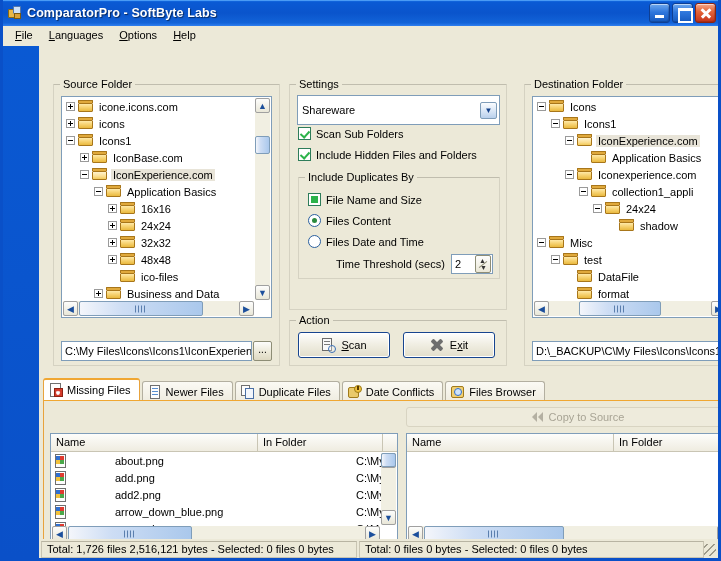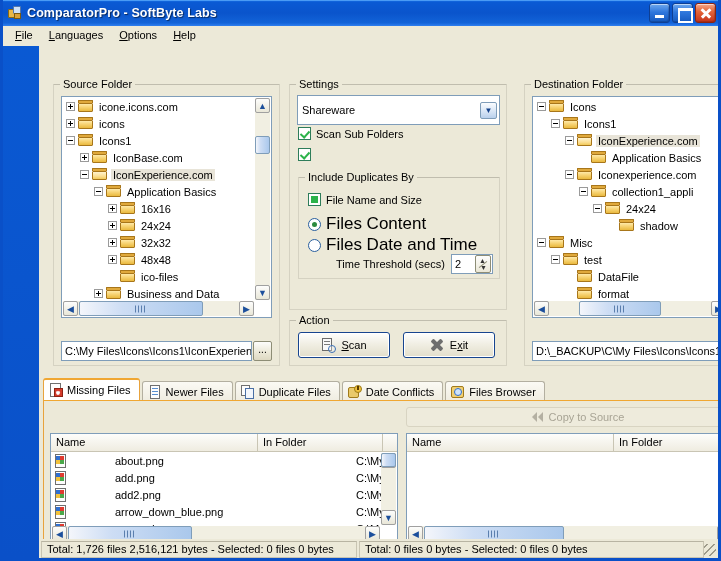--- a/index.html
+++ b/index.html
@@ -207,21 +207,21 @@
   }
   .chk.checked::after{
     content:""; position:absolute; left:3px; top:1px;
     width:4px;height:7px;border:solid #2cb34a; border-width:0 2px 2px 0;
     transform:rotate(42deg);
   }
   .chk.sqfill::after{
     content:""; position:absolute; left:2px; top:2px;
     width:7px;height:7px;background:#2cb34a; border:none; transform:none;
   }
-  .radrow{position:absolute;display:flex;align-items:center;font-size:17px;}
+  .radrow{position:absolute;display:flex;align-items:center;font-size:11px;}
   .rad{
     width:13px;height:13px;border-radius:50%;
     background:#fff;border:1px solid #2a5f9e;margin-right:5px;position:relative;flex:0 0 13px;
     cursor:default;
   }
   .rad.on::after{content:"";position:absolute;left:3px;top:3px;width:5px;height:5px;border-radius:50%;background:#2b8a3e;}
   .spin{
     position:absolute; height:20px; background:#fff; border:1px solid #7f9db9;
     display:flex;align-items:center;
   }
@@ -514,20 +514,21 @@
         <div class="val">Shareware</div>
         <div class="arrowbtn">▼</div>
       </div>
 
       <div class="chkrow" style="left:9px;top:49px;">
         <span class="chk checked"></span>
         <span>Scan Sub Folders</span>
       </div>
       <div class="chkrow" style="left:9px;top:70px;">
         <span class="chk checked"></span>
+        <span>Include Hidden Files and Folders</span>
       </div>
 
       <div class="group" style="left:9px;top:93px;width:202px;height:108px;">
         <div class="gframe"></div>
         <div class="glabel">Include Duplicates By</div>
 
         <div class="chkrow" style="left:10px;top:22px;">
           <span class="chk sqfill"></span>
           <span>File Name and Size</span>
         </div>

